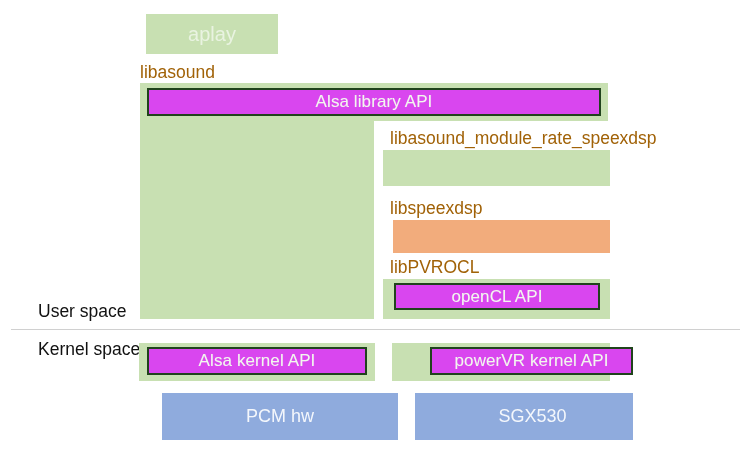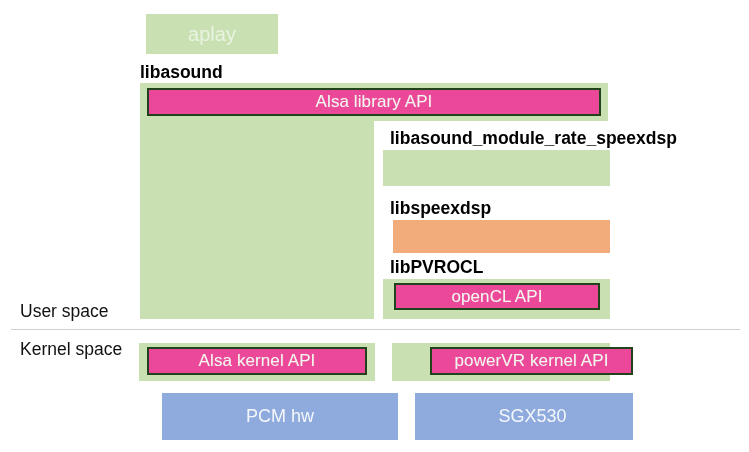--- a/index.html
+++ b/index.html
@@ -20,21 +20,21 @@
 
   
   .abs { position: absolute; box-sizing: border-box; }
 
   
   .green-panel {
     background: #c8e0b2;
   }
   
   .api-box {
-    background: #ec4899;
+    background: #d946ef;
     border: 2px solid #20431c;
     display: flex;
     align-items: center;
     justify-content: center;
   }
   .api-label {
     color: #f2f7ee;
     font-size: 17px;
     letter-spacing: 0.1px;
     white-space: nowrap;
@@ -60,31 +60,31 @@
     margin-left: 23px;
   }
   .blue-label {
     color: #f4f7fc;
     font-size: 18px;
     white-space: nowrap;
   }
 
   
   .caption {
-    color: #000000;
+    color: #a16207;
     font-size: 17.5px;
     white-space: nowrap;
     line-height: 1;
-    font-weight: bold;
   }
   .space-label {
     color: #111111;
     font-size: 17.5px;
     white-space: nowrap;
     line-height: 1;
+    margin-left: 18px;
   }
 
   
   .divider {
     background: #d0d0d0;
     height: 1px;
   }
 </style>
 </head>
 <body>

